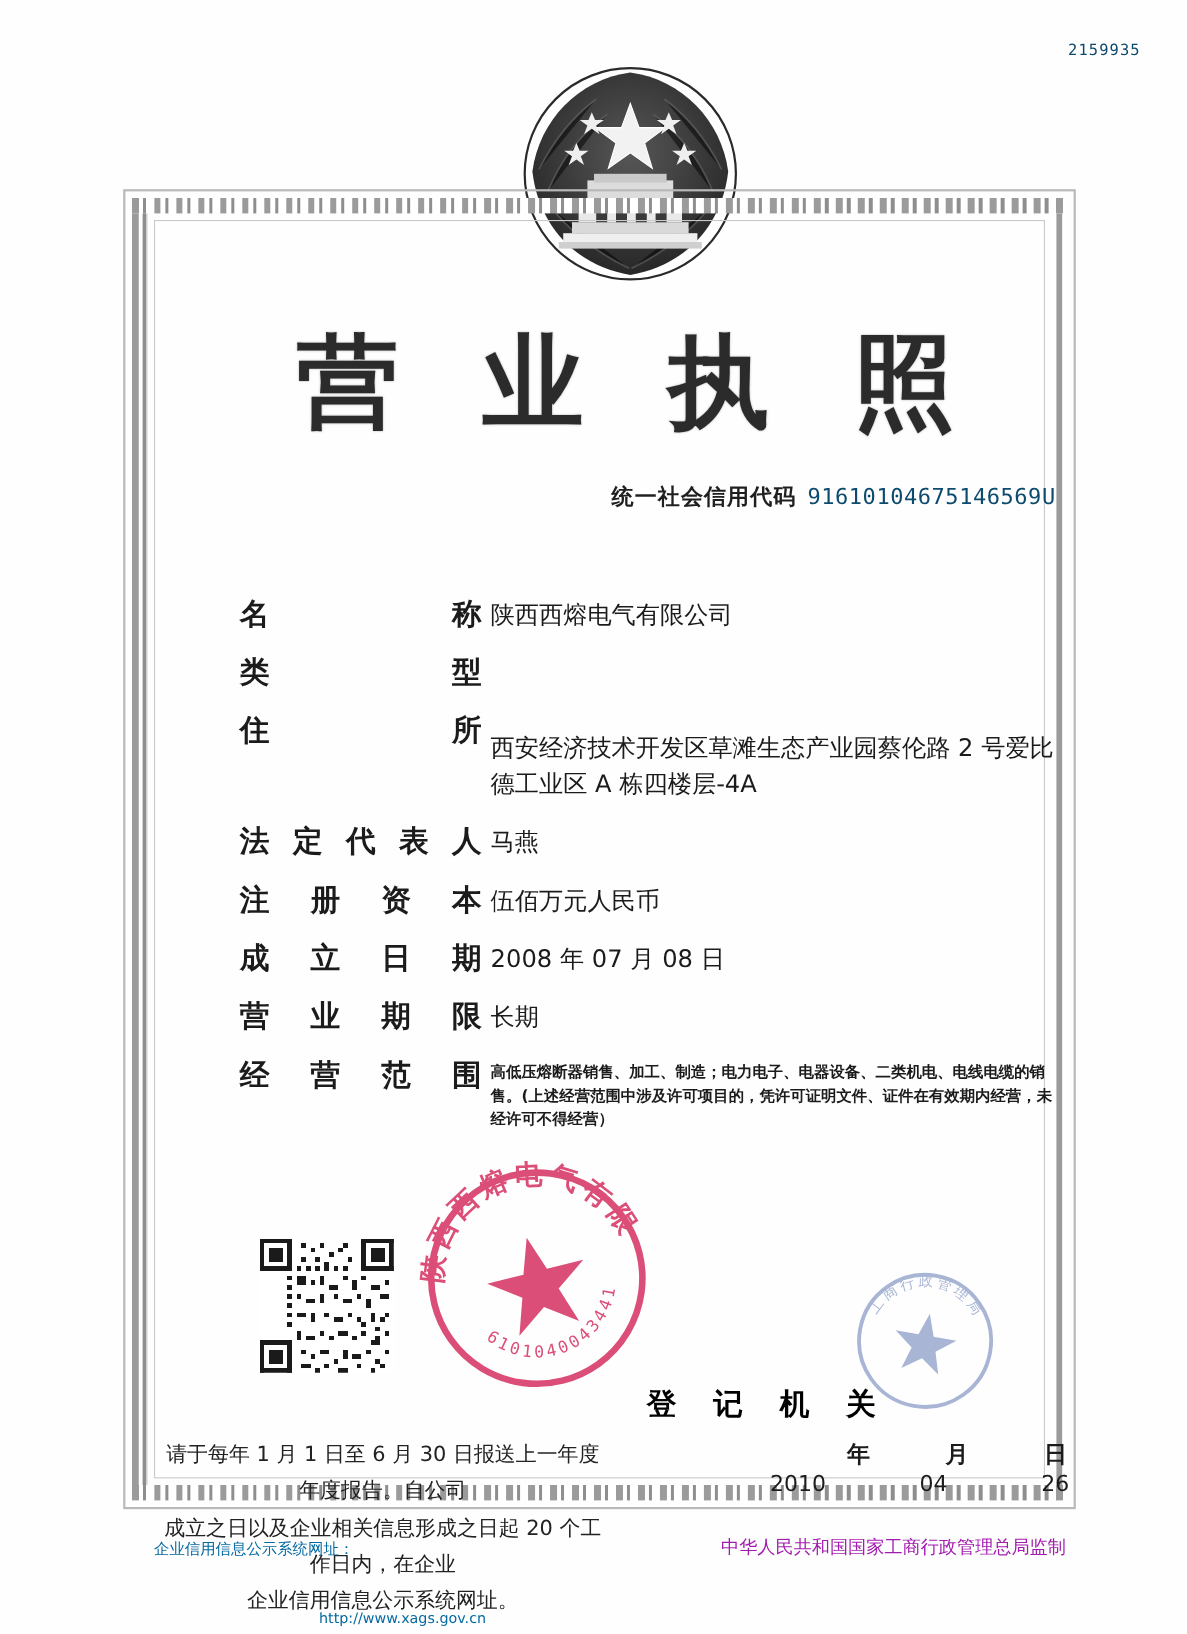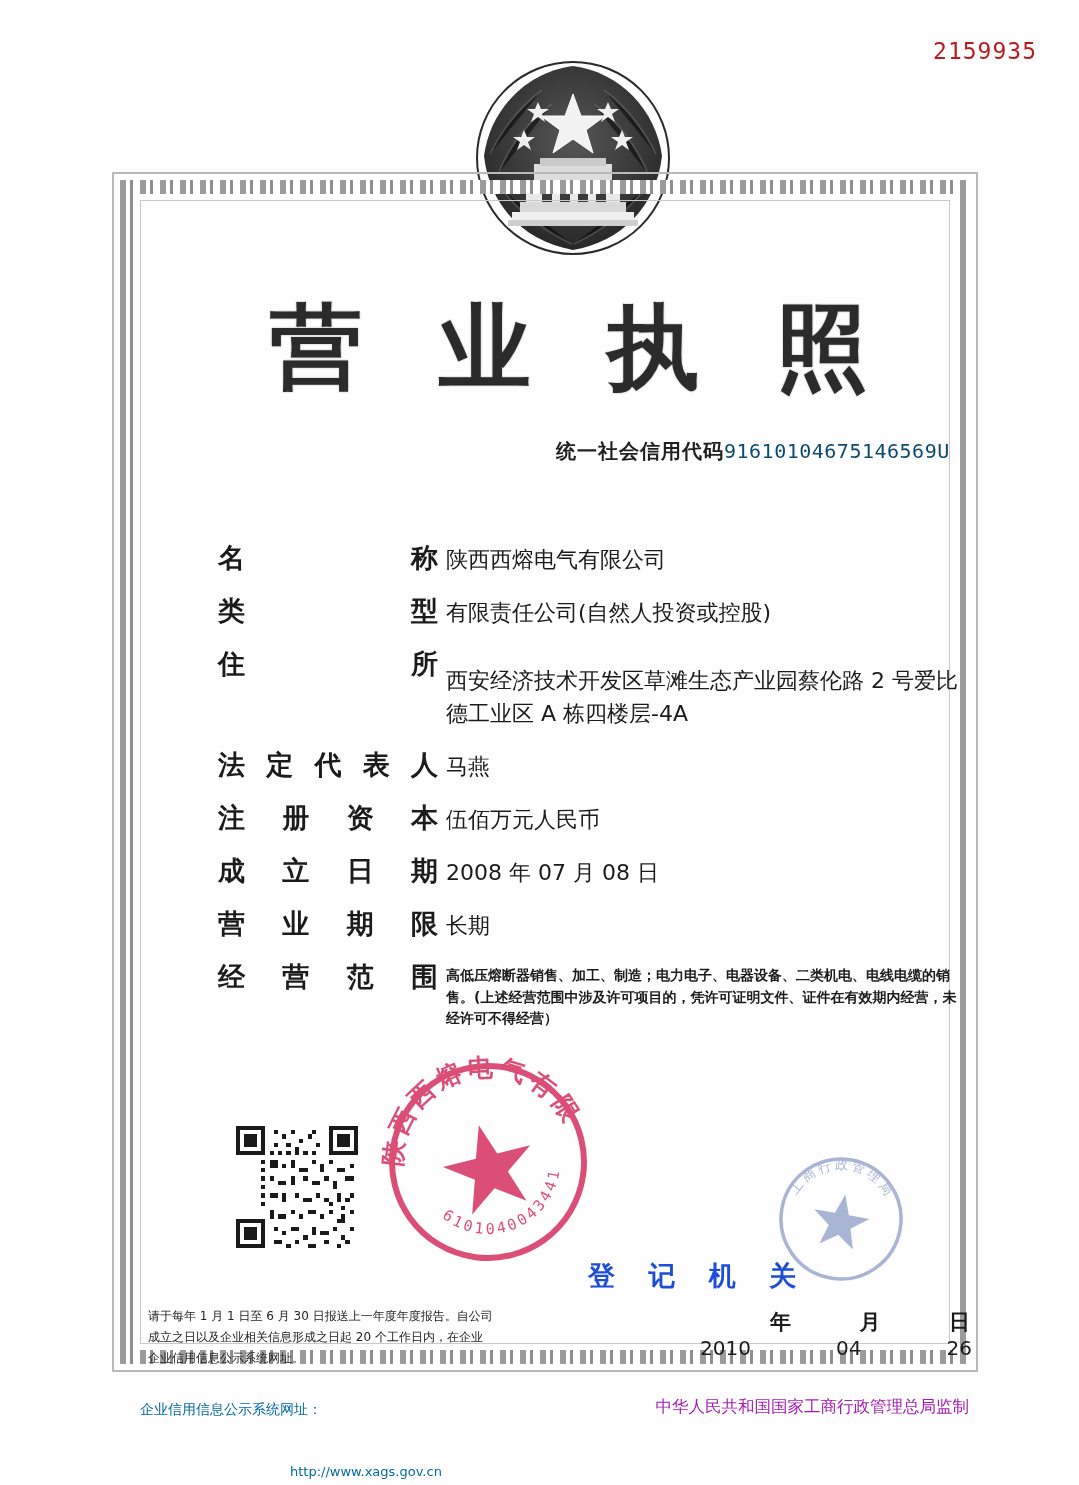--- a/index.html
+++ b/index.html
@@ -23,23 +23,23 @@
     background: #fefefe;
     filter: none;
   }
 
   
   .serial {
     position: absolute;
     top: 38px;
     right: 42px;
     font-family: "DejaVu Sans Mono", "Liberation Mono", monospace;
-    font-size: 23px;
+    font-size: 14px;
     letter-spacing: 1px;
-    color: #b91c1c;
+    color: #0c4a6e;
   }
 
   
   .border-outer {
     position: absolute;
     left: 112px;
     top: 172px;
     width: 866px;
     height: 1200px;
     border: 2px solid #b9b9b9;
@@ -100,21 +100,21 @@
   }
   .title span { display: inline-block; }
 
   
   .credit-row {
     position: absolute;
     left: 556px;
     top: 438px;
     display: flex;
     align-items: baseline;
-    gap: 0;
+    gap: 10px;
   }
   .credit-label {
     font-size: 20px;
     font-weight: 700;
     letter-spacing: 1px;
     color: #1f1f1f;
   }
   .credit-value {
     font-family: "DejaVu Sans Mono", "Liberation Mono", monospace;
     font-size: 20px;
@@ -191,21 +191,21 @@
   }
 
   
   .reg-auth {
     position: absolute;
     left: 588px;
     top: 1258px;
     font-size: 27px;
     font-weight: 700;
     letter-spacing: 12px;
-    color: #1d4ed8;
+    color: #000000;
   }
   .date-labels {
     position: absolute;
     left: 770px;
     top: 1308px;
     width: 200px;
     display: flex;
     justify-content: space-between;
     font-size: 21px;
     font-weight: 700;
@@ -222,23 +222,24 @@
     color: #1b1b1b;
     font-family: "DejaVu Sans", "Liberation Sans", sans-serif;
   }
 
   
   .note {
     position: absolute;
     left: 148px;
     top: 1306px;
     width: 400px;
-    font-size: 12px;
+    font-size: 19px;
     line-height: 1.75;
     color: #222;
+    text-align: center;
   }
 
   
   .bottom-left {
     position: absolute;
     left: 140px;
     top: 1396px;
     font-size: 14px;
     color: #0369a1;
     line-height: 1.9;
@@ -333,21 +334,20 @@
         <span>称</span>
       </div>
       <div class="f-value">陕西西熔电气有限公司</div>
     </div>
 
     <div class="field">
       <div class="f-label">
         <span>类</span>
         <span>型</span>
       </div>
-      <div class="f-value">有限责任公司(自然人投资或控股)</div>
     </div>
 
     <div class="field addr">
       <div class="f-label">
         <span>住</span>
         <span>所</span>
       </div>
       <div class="f-value">西安经济技术开发区草滩生态产业园蔡伦路 2 号爱比德工业区 A 栋四楼层-4A</div>
     </div>
 

